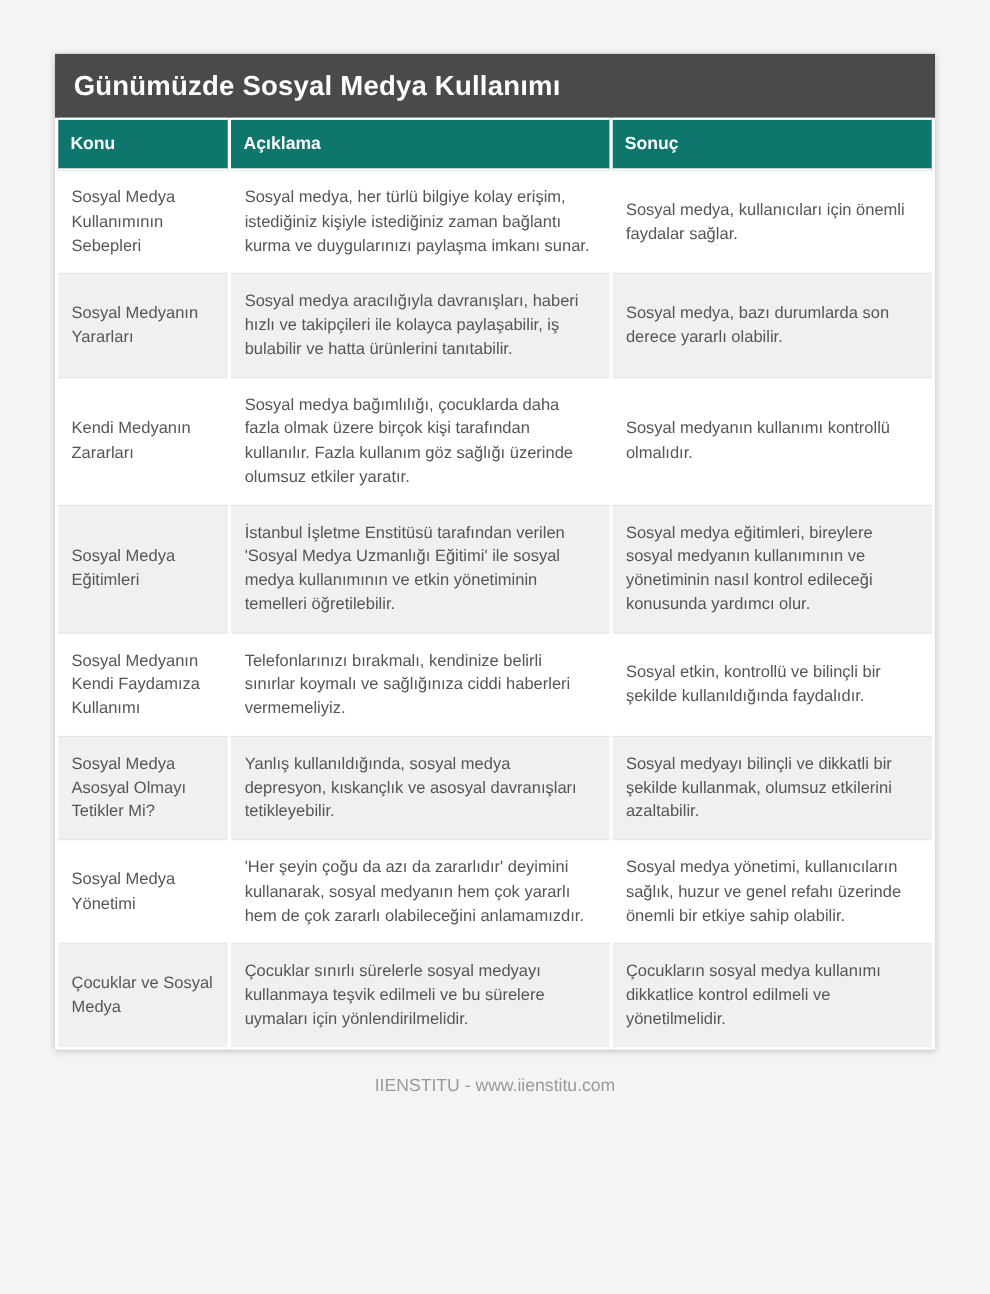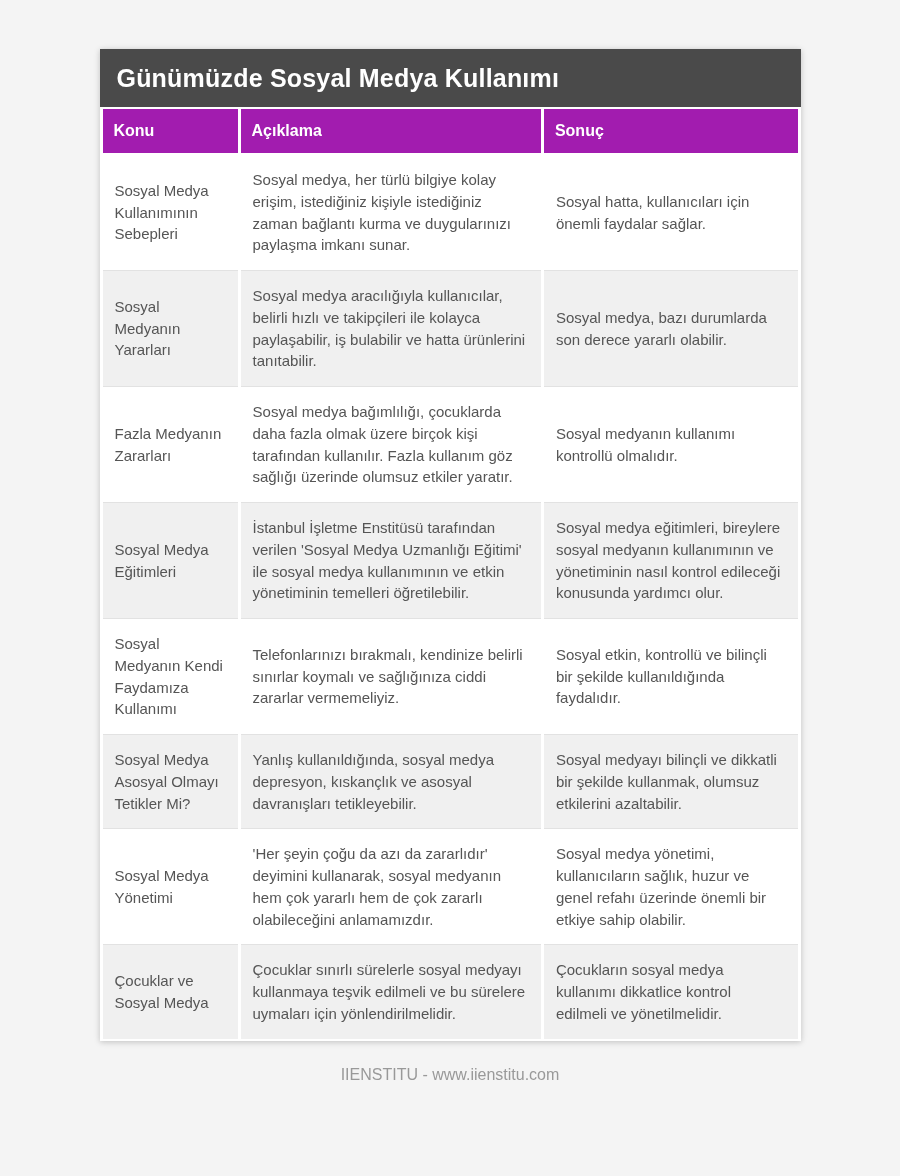--- a/index.html
+++ b/index.html
@@ -4,41 +4,41 @@
 <style>
   * { margin: 0; padding: 0; box-sizing: border-box; }
   html, body {
     width: 900px;
     height: 1176px;
     background: #f4f4f4;
     font-family: "Liberation Sans", "DejaVu Sans", sans-serif;
     overflow: hidden;
   }
   .card {
-    width: 701px;
+    width: 800px;
     margin: 49px auto 0 auto;
     background: #ffffff;
     box-shadow: 0 1px 6px rgba(0,0,0,0.22);
   }
   .card-title {
     background: #4a4a4a;
     color: #ffffff;
     font-size: 25px;
     font-weight: bold;
     padding: 15px 17px 14px 17px;
     letter-spacing: 0.2px;
   }
   table.media-table {
     width: 100%;
     border-collapse: separate;
     border-spacing: 3px 0;
     table-layout: fixed;
   }
   table.media-table th {
-    background: #a21caf;
+    background: #0f766e;
     color: #ffffff;
     font-size: 16px;
     font-weight: bold;
     text-align: left;
     padding: 13px 11px;
     border-top: 2px solid #ffffff;
     border-bottom: 2px solid #ffffff;
   }
   th.col-konu    { width: 19.6%; }
   th.col-aciklama{ width: 43.6%; }
@@ -76,40 +76,40 @@
       <tr>
         <th class="col-konu">Konu</th>
         <th class="col-aciklama">Açıklama</th>
         <th class="col-sonuc">Sonuç</th>
       </tr>
     </thead>
     <tbody>
       <tr>
         <td>Sosyal Medya Kullanımının Sebepleri</td>
         <td>Sosyal medya, her türlü bilgiye kolay erişim, istediğiniz kişiyle istediğiniz zaman bağlantı kurma ve duygularınızı paylaşma imkanı sunar.</td>
-        <td>Sosyal hatta, kullanıcıları için önemli faydalar sağlar.</td>
+        <td>Sosyal medya, kullanıcıları için önemli faydalar sağlar.</td>
       </tr>
       <tr>
         <td>Sosyal Medyanın Yararları</td>
-        <td>Sosyal medya aracılığıyla kullanıcılar, belirli hızlı ve takipçileri ile kolayca paylaşabilir, iş bulabilir ve hatta ürünlerini tanıtabilir.</td>
+        <td>Sosyal medya aracılığıyla davranışları, haberi hızlı ve takipçileri ile kolayca paylaşabilir, iş bulabilir ve hatta ürünlerini tanıtabilir.</td>
         <td>Sosyal medya, bazı durumlarda son derece yararlı olabilir.</td>
       </tr>
       <tr>
-        <td>Fazla Medyanın Zararları</td>
+        <td>Kendi Medyanın Zararları</td>
         <td>Sosyal medya bağımlılığı, çocuklarda daha fazla olmak üzere birçok kişi tarafından kullanılır. Fazla kullanım göz sağlığı üzerinde olumsuz etkiler yaratır.</td>
         <td>Sosyal medyanın kullanımı kontrollü olmalıdır.</td>
       </tr>
       <tr>
         <td>Sosyal Medya Eğitimleri</td>
         <td>İstanbul İşletme Enstitüsü tarafından verilen 'Sosyal Medya Uzmanlığı Eğitimi' ile sosyal medya kullanımının ve etkin yönetiminin temelleri öğretilebilir.</td>
         <td>Sosyal medya eğitimleri, bireylere sosyal medyanın kullanımının ve yönetiminin nasıl kontrol edileceği konusunda yardımcı olur.</td>
       </tr>
       <tr>
         <td>Sosyal Medyanın Kendi Faydamıza Kullanımı</td>
-        <td>Telefonlarınızı bırakmalı, kendinize belirli sınırlar koymalı ve sağlığınıza ciddi zararlar vermemeliyiz.</td>
+        <td>Telefonlarınızı bırakmalı, kendinize belirli sınırlar koymalı ve sağlığınıza ciddi haberleri vermemeliyiz.</td>
         <td>Sosyal etkin, kontrollü ve bilinçli bir şekilde kullanıldığında faydalıdır.</td>
       </tr>
       <tr>
         <td>Sosyal Medya Asosyal Olmayı Tetikler Mi?</td>
         <td>Yanlış kullanıldığında, sosyal medya depresyon, kıskançlık ve asosyal davranışları tetikleyebilir.</td>
         <td>Sosyal medyayı bilinçli ve dikkatli bir şekilde kullanmak, olumsuz etkilerini azaltabilir.</td>
       </tr>
       <tr>
         <td>Sosyal Medya Yönetimi</td>
         <td>'Her şeyin çoğu da azı da zararlıdır' deyimini kullanarak, sosyal medyanın hem çok yararlı hem de çok zararlı olabileceğini anlamamızdır.</td>

